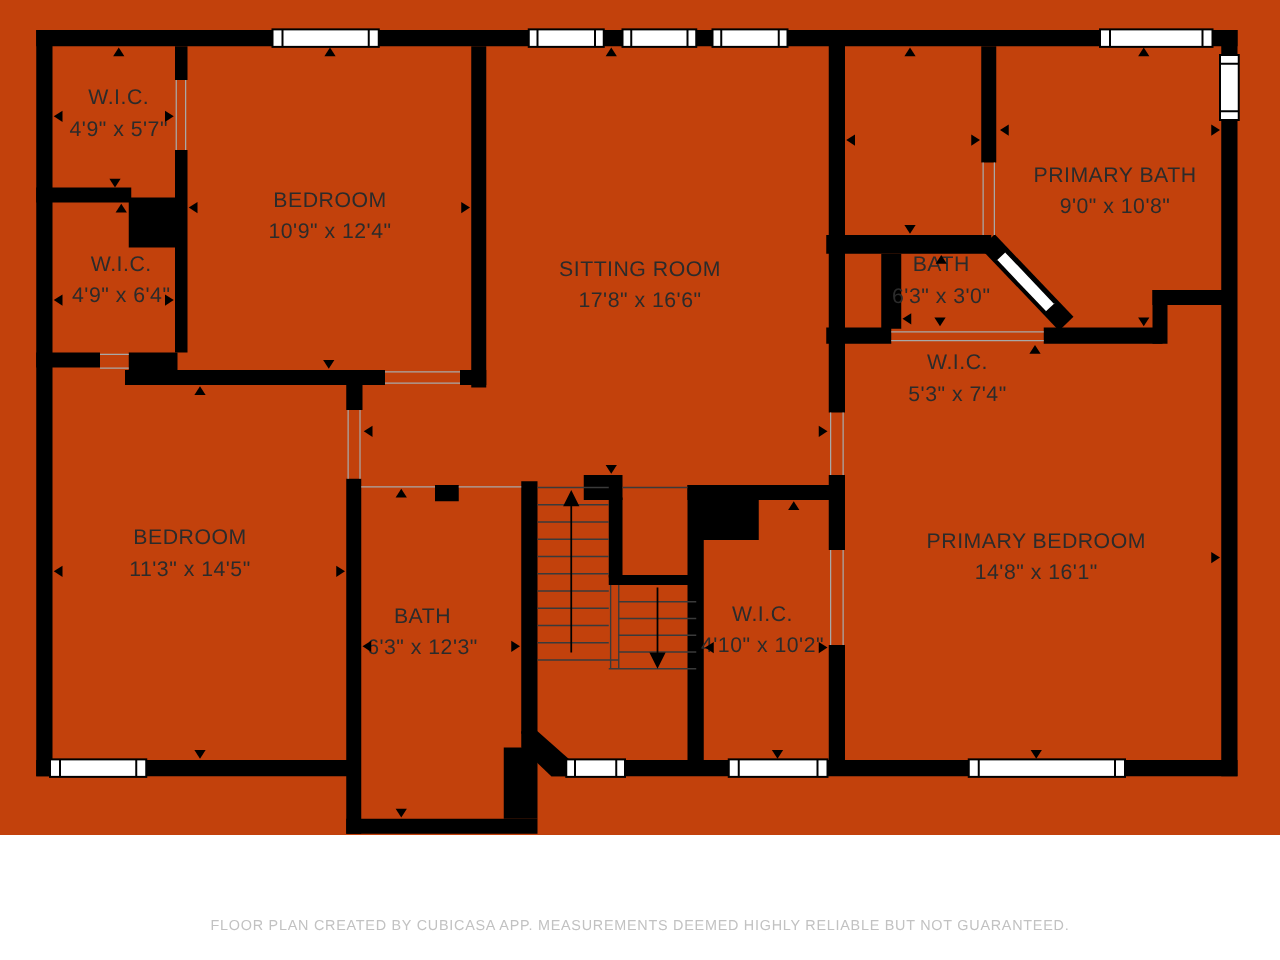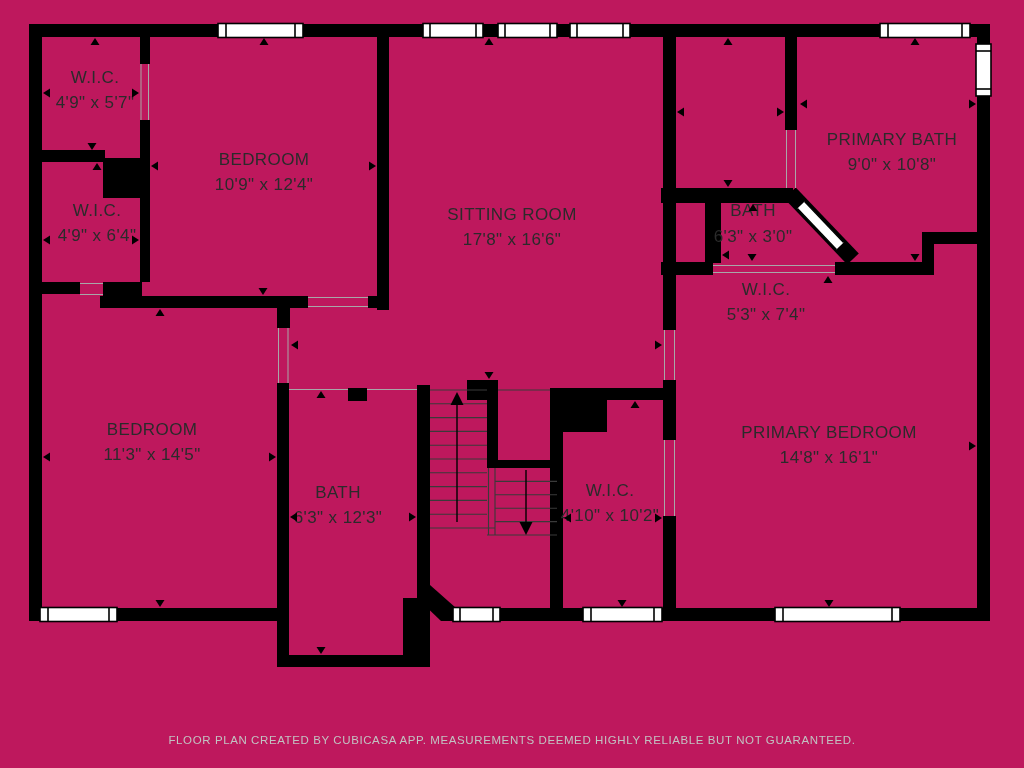--- a/index.html
+++ b/index.html
@@ -1,16 +1,16 @@
 <!DOCTYPE html>
 <html><head>
 <meta charset="utf-8">
 <style>
   html,body{margin:0;padding:0;background:#ffffff;width:1024px;height:768px;overflow:hidden;}
-  #canvas{position:relative;width:1024px;height:768px;background:#be185d;}
+  #canvas{position:relative;width:1024px;height:668px;background:#c2410c;}
   svg{position:absolute;left:0;top:0;}
   .room-name, .room-dims{
     font-family:"Liberation Sans","DejaVu Sans",sans-serif;
     font-size:17px;
     fill:#2b2b2b;
     letter-spacing:0.4px;
   }
   .footer-text{
     font-family:"Liberation Sans","DejaVu Sans",sans-serif;
     font-size:11.5px;

